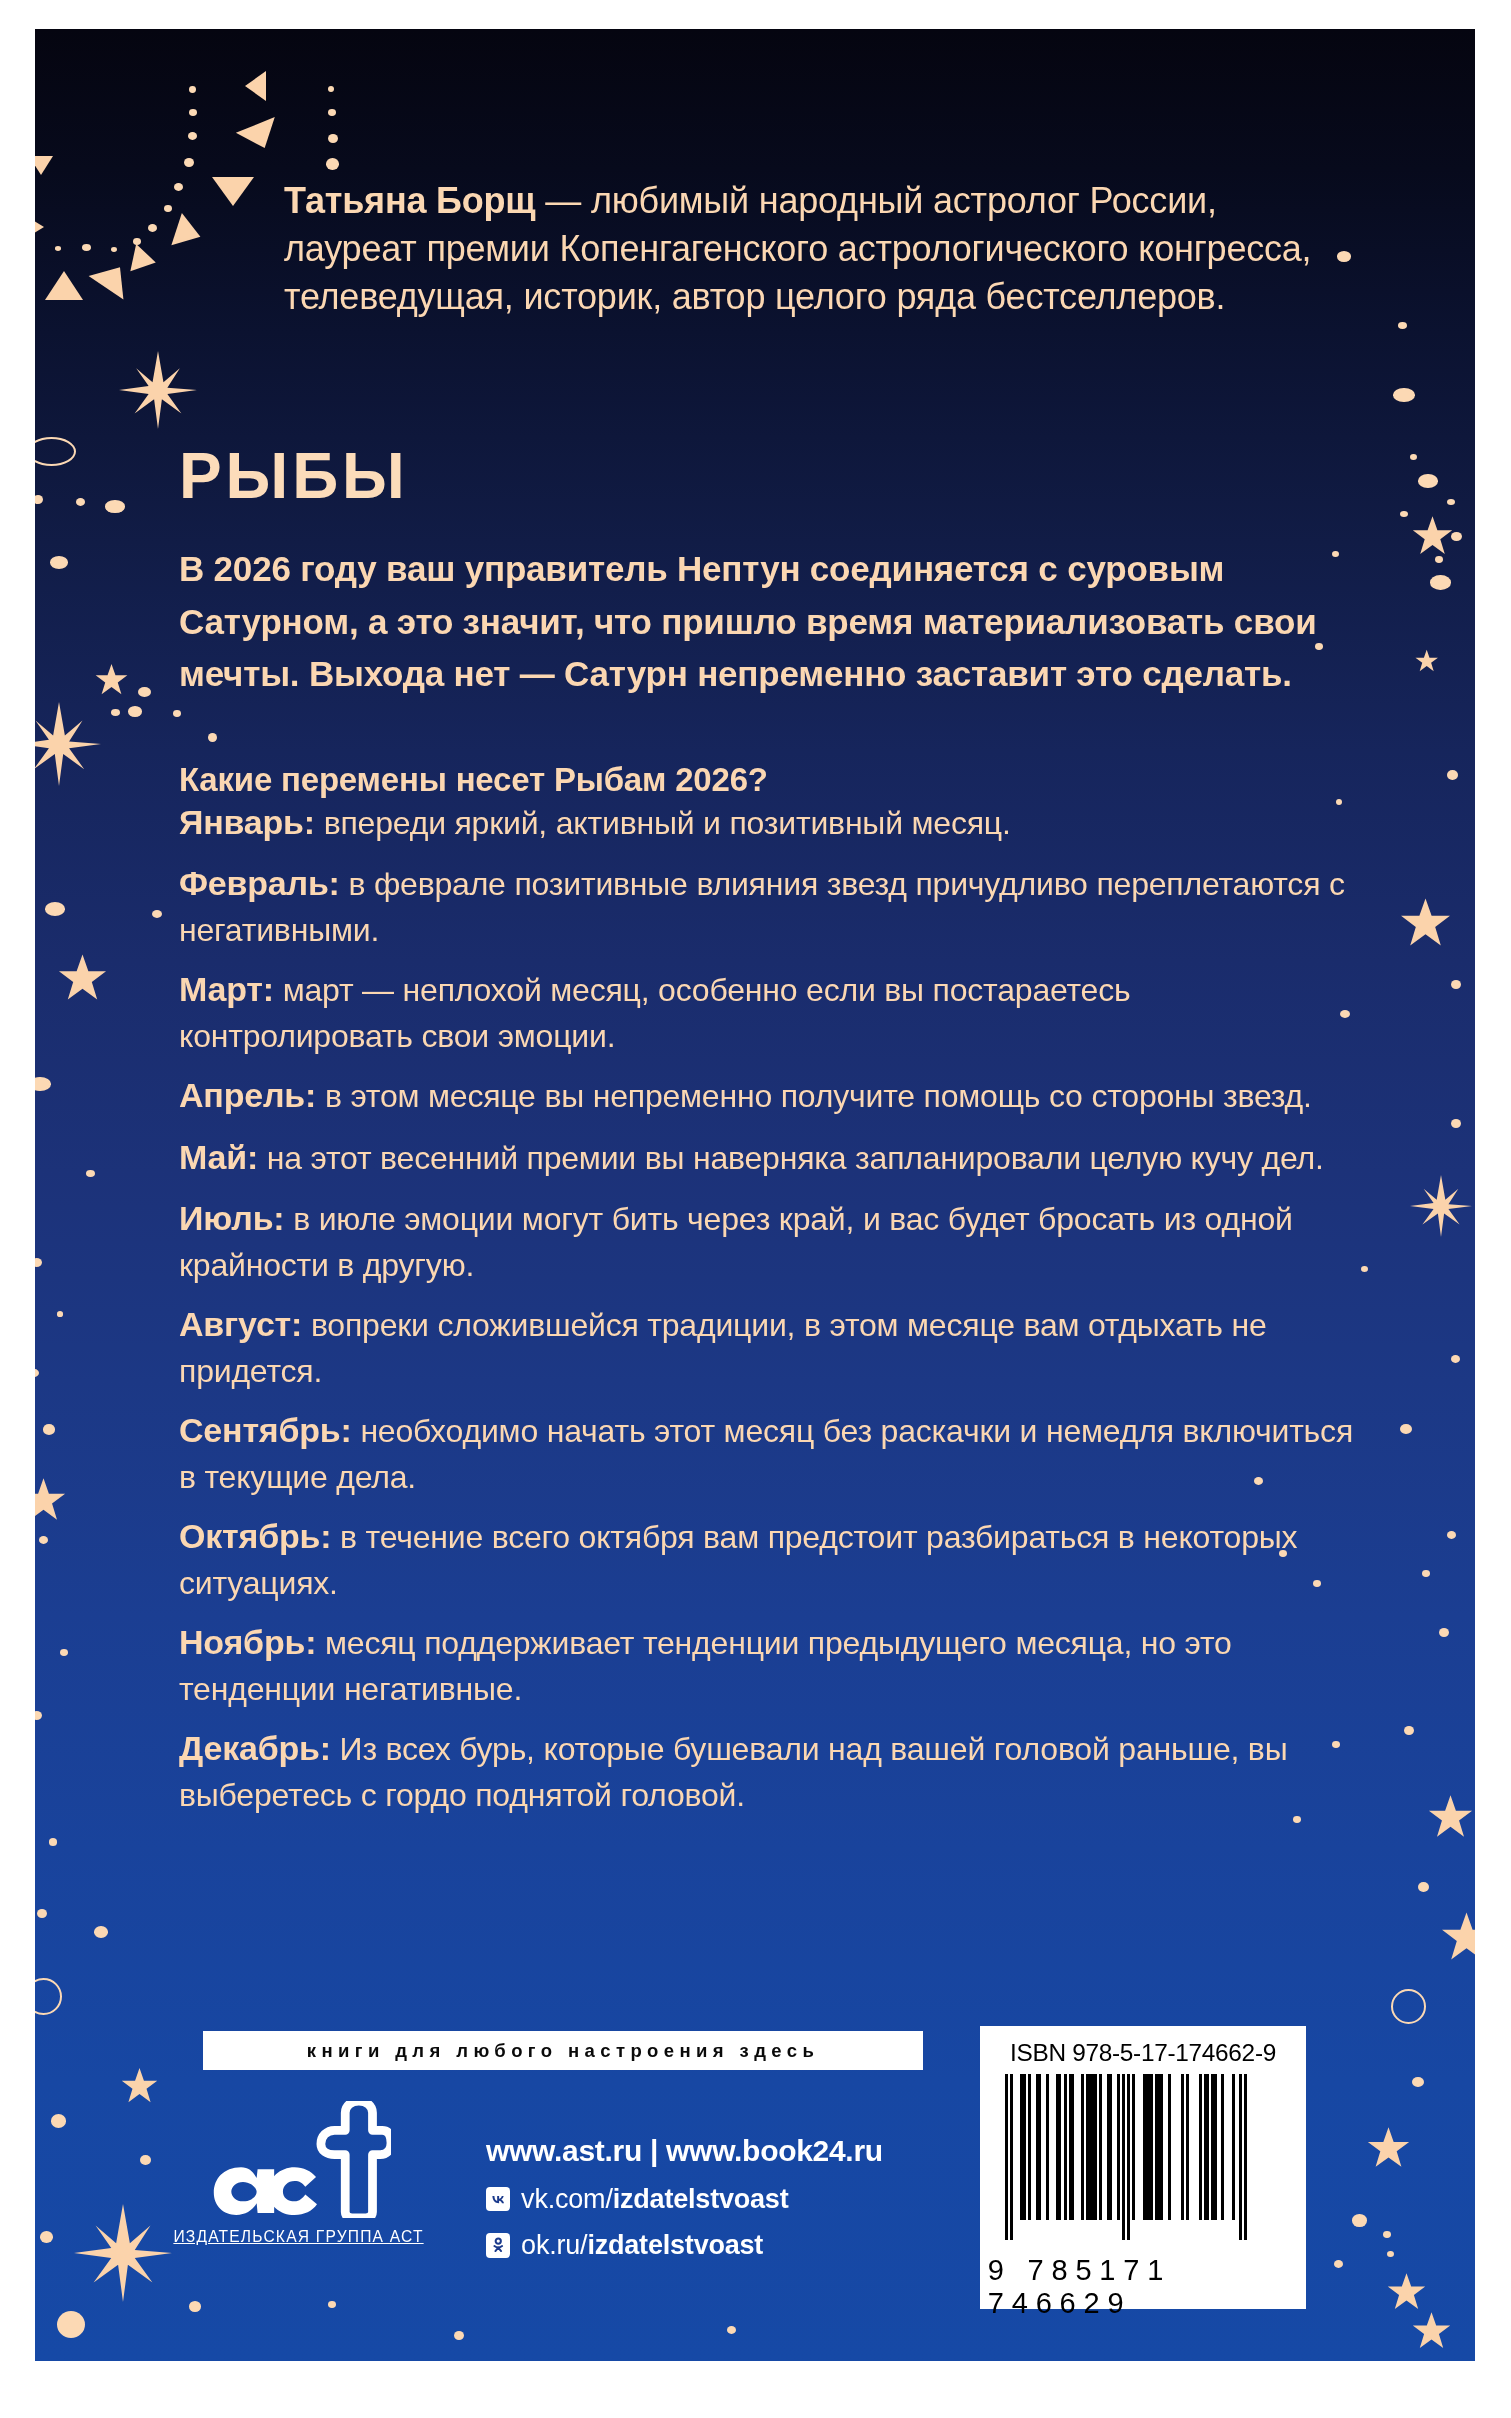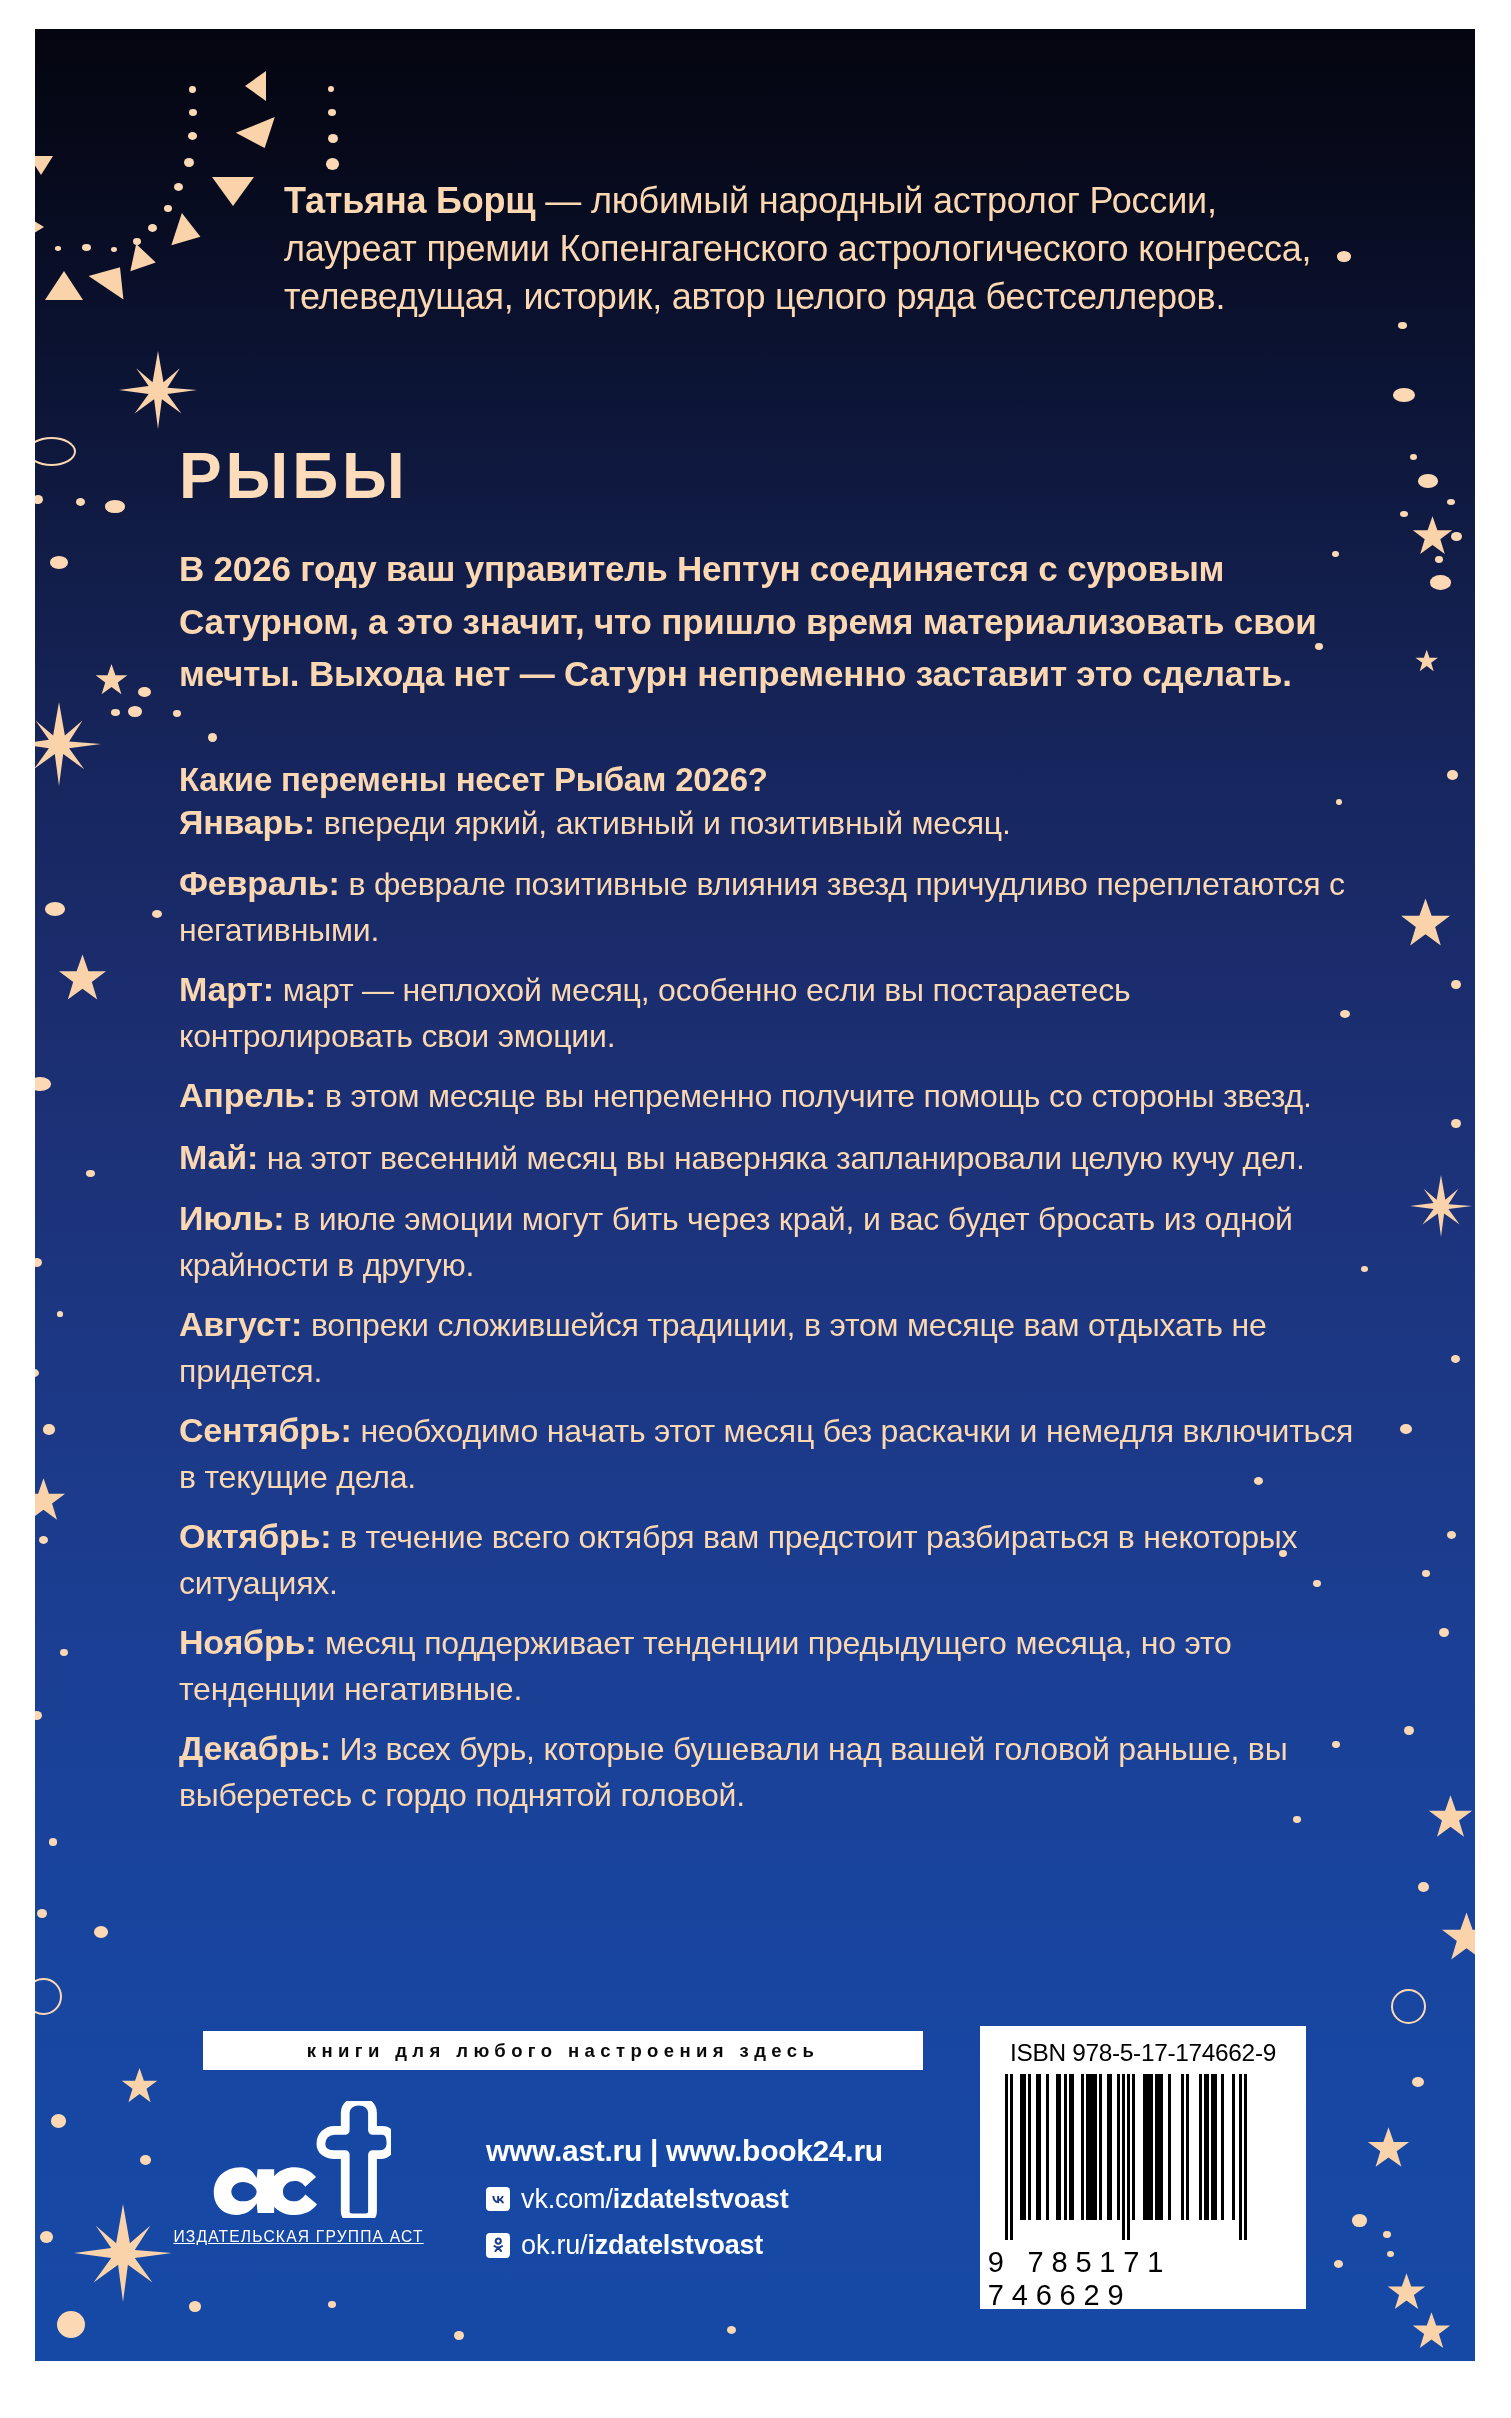--- a/index.html
+++ b/index.html
@@ -108,21 +108,21 @@
     background:#ffffff;padding:0;box-sizing:border-box;
   }
   .bc-isbn{
     text-align:center;color:#000;font-size:24.4px;letter-spacing:-0.3px;
     padding-top:12.7px;font-family:"Liberation Sans", sans-serif;
   }
   .bc-bars{position:relative;height:166px;margin:7.8px 25px 0 25px;}
   .bc-bars i{position:absolute;top:0;background:#000;}
   .bc-num{
     display:flex;justify-content:center;align-items:flex-end;
-    margin-top:6px;color:#000;font-size:29px;letter-spacing:7.8px;
+    margin-top:14px;color:#000;font-size:29px;letter-spacing:7.8px;
     padding-left:7.8px;
   }
 </style>
 </head>
 <body>
 
 <div class="page">
   <div class="cover">
 
     <div class="deco">
@@ -288,21 +288,21 @@
 
     <div class="lead">В 2026 году ваш управитель Нептун соединяется с суровым Сатурном, а это значит, что пришло время материализовать свои мечты. Выхода нет — Сатурн непременно заставит это сделать.</div>
 
     <div class="question">Какие перемены несет Рыбам 2026?</div>
 
     <div class="months">
       <div class="m"><span class="lbl">Январь:</span> <span class="txt">впереди яркий, активный и позитивный месяц.</span></div>
       <div class="m"><span class="lbl">Февраль:</span> <span class="txt">в феврале позитивные влияния звезд причудливо переплетаются с негативными.</span></div>
       <div class="m"><span class="lbl">Март:</span> <span class="txt">март — неплохой месяц, особенно если вы постараетесь контролировать свои эмоции.</span></div>
       <div class="m"><span class="lbl">Апрель:</span> <span class="txt">в этом месяце вы непременно получите помощь со стороны звезд.</span></div>
-      <div class="m"><span class="lbl">Май:</span> <span class="txt">на этот весенний месяц вы наверняка запланировали целую кучу дел.</span></div>
+      <div class="m"><span class="lbl">Май:</span> <span class="txt">на этот весенний премии вы наверняка запланировали целую кучу дел.</span></div>
       <div class="m"><span class="lbl">Июль:</span> <span class="txt">в июле эмоции могут бить через край, и вас будет бросать из одной крайности в другую.</span></div>
       <div class="m"><span class="lbl">Август:</span> <span class="txt">вопреки сложившейся традиции, в этом месяце вам отдыхать не придется.</span></div>
       <div class="m"><span class="lbl">Сентябрь:</span> <span class="txt">необходимо начать этот месяц без раскачки и немедля включиться в текущие дела.</span></div>
       <div class="m"><span class="lbl">Октябрь:</span> <span class="txt">в течение всего октября вам предстоит разбираться в некоторых ситуациях.</span></div>
       <div class="m"><span class="lbl">Ноябрь:</span> <span class="txt">месяц поддерживает тенденции предыдущего месяца, но это тенденции негативные.</span></div>
       <div class="m dec"><span class="lbl">Декабрь:</span> <span class="txt">Из всех бурь, которые бушевали над вашей головой раньше, вы выберетесь с гордо поднятой головой.</span></div>
     </div>
 
     <div class="banner">
       <span>книги для любого настроения здесь</span>

